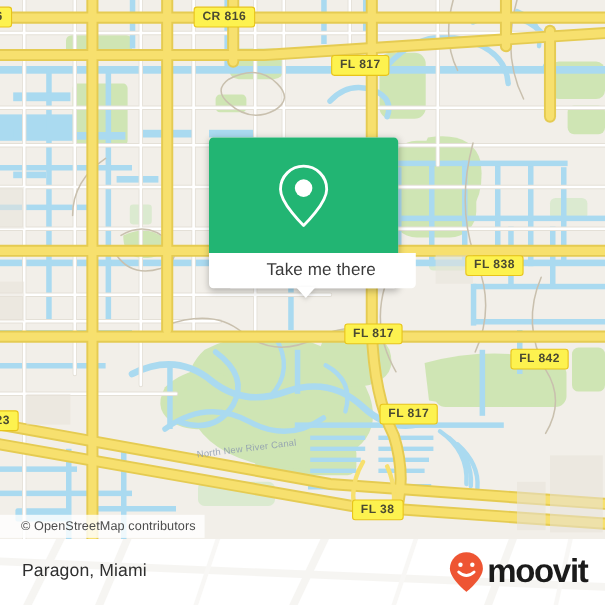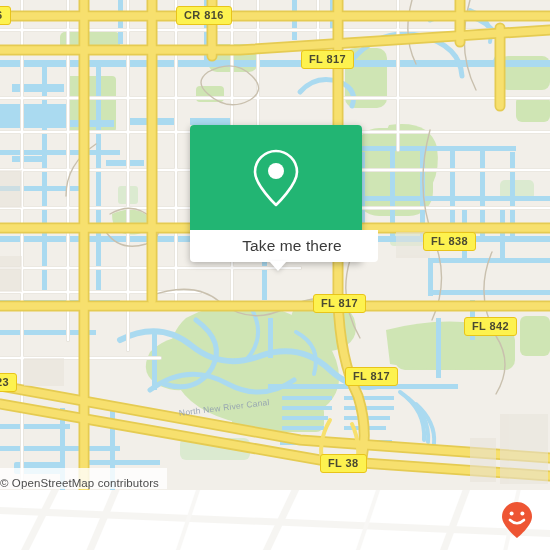--- a/index.html
+++ b/index.html
@@ -94,23 +94,23 @@
     border-right: 9px solid transparent;
     border-top: 10px solid #ffffff;
     filter: drop-shadow(0 2px 2px rgba(0,0,0,0.14));
   }
 
   
   #attribution {
     position: absolute;
     left: 0; top: 468px;
     height: 21px;
-    padding: 0 8px 0 0;
+    padding: 0 8px 0 19px;
     display: flex;
-    align-items: flex-end;
+    align-items: center;
     background: rgba(255,255,255,0.80);
     color: #4c4c4c;
     font-size: 11.5px;
     letter-spacing: 0.1px;
   }
 
   
   #footer {
     position: absolute;
     left: 0; top: 490px;
@@ -422,24 +422,26 @@
         <path d="M470,-10 L440,70"></path>
         <path d="M-10,20 L560,44"></path>
       </g>
       <g stroke="#f4f2ee" fill="none" stroke-width="4">
         <path d="M200,-6 L176,66"></path>
         <path d="M380,-6 L356,66"></path>
         <path d="M520,-6 L504,66"></path>
       </g>
     </svg>
 
+    <div id="place-name">Paragon, Miami</div>
 
     <div id="brand">
       <svg width="34" height="38" viewBox="0 0 34 38">
         <path d="M17,1 C8.7,1 2,7.6 2,15.8 C2,25.2 17,37 17,37 C17,37 32,25.2 32,15.8 C32,7.6 25.3,1 17,1 Z" fill="#ee5533"></path>
         <circle cx="11.6" cy="12.4" r="2.0" fill="#ffffff"></circle>
         <circle cx="22.4" cy="12.4" r="2.0" fill="#ffffff"></circle>
         <path d="M10,19 q7,6.5 14,0" fill="none" stroke="#ffffff" stroke-width="2.6" stroke-linecap="round"></path>
       </svg>
+      <span id="brand-word">moovit</span>
     </div>
   </div>
 
 </div>
 
 </body></html>

